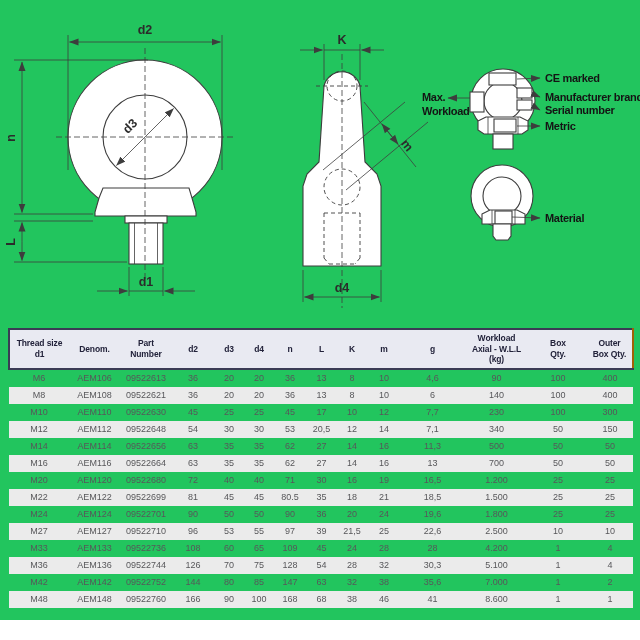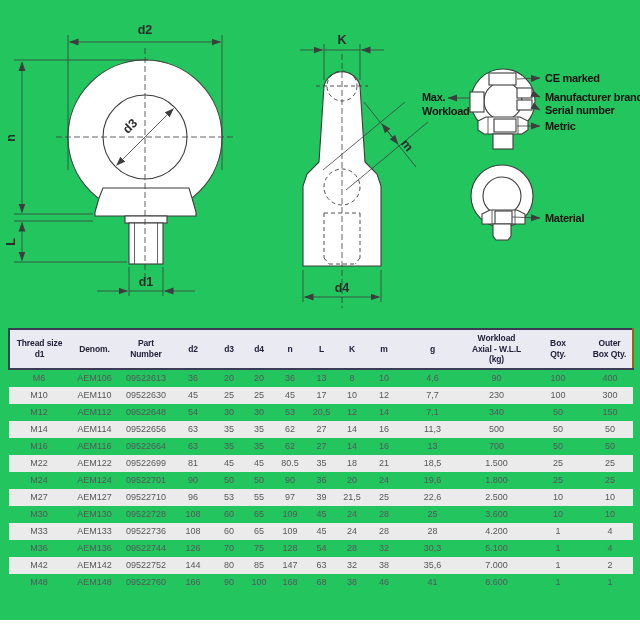--- a/index.html
+++ b/index.html
@@ -237,20 +237,36 @@
             <td>36</td>
             <td>13</td>
             <td>8</td>
             <td>10</td>
             <td>4,6</td>
             <td>90</td>
             <td>100</td>
             <td>400</td>
           </tr>
           <tr>
+            <td>M8</td>
+            <td>AEM108</td>
+            <td>09522621</td>
+            <td>36</td>
+            <td>20</td>
+            <td>20</td>
+            <td>36</td>
+            <td>13</td>
+            <td>8</td>
+            <td>10</td>
+            <td>6</td>
+            <td>140</td>
+            <td>100</td>
+            <td>400</td>
+          </tr>
+          <tr>
             <td>M10</td>
             <td>AEM110</td>
             <td>09522630</td>
             <td>45</td>
             <td>25</td>
             <td>25</td>
             <td>45</td>
             <td>17</td>
             <td>10</td>
             <td>12</td>
@@ -301,20 +317,36 @@
             <td>62</td>
             <td>27</td>
             <td>14</td>
             <td>16</td>
             <td>13</td>
             <td>700</td>
             <td>50</td>
             <td>50</td>
           </tr>
           <tr>
+            <td>M20</td>
+            <td>AEM120</td>
+            <td>09522680</td>
+            <td>72</td>
+            <td>40</td>
+            <td>40</td>
+            <td>71</td>
+            <td>30</td>
+            <td>16</td>
+            <td>19</td>
+            <td>16,5</td>
+            <td>1.200</td>
+            <td>25</td>
+            <td>25</td>
+          </tr>
+          <tr>
             <td>M22</td>
             <td>AEM122</td>
             <td>09522699</td>
             <td>81</td>
             <td>45</td>
             <td>45</td>
             <td>80.5</td>
             <td>35</td>
             <td>18</td>
             <td>21</td>
@@ -345,36 +377,20 @@
             <td>09522710</td>
             <td>96</td>
             <td>53</td>
             <td>55</td>
             <td>97</td>
             <td>39</td>
             <td>21,5</td>
             <td>25</td>
             <td>22,6</td>
             <td>2.500</td>
-            <td>10</td>
-            <td>10</td>
-          </tr>
-          <tr>
-            <td>M30</td>
-            <td>AEM130</td>
-            <td>09522728</td>
-            <td>108</td>
-            <td>60</td>
-            <td>65</td>
-            <td>109</td>
-            <td>45</td>
-            <td>24</td>
-            <td>28</td>
-            <td>25</td>
-            <td>3.600</td>
             <td>10</td>
             <td>10</td>
           </tr>
           <tr>
             <td>M33</td>
             <td>AEM133</td>
             <td>09522736</td>
             <td>108</td>
             <td>60</td>
             <td>65</td>

